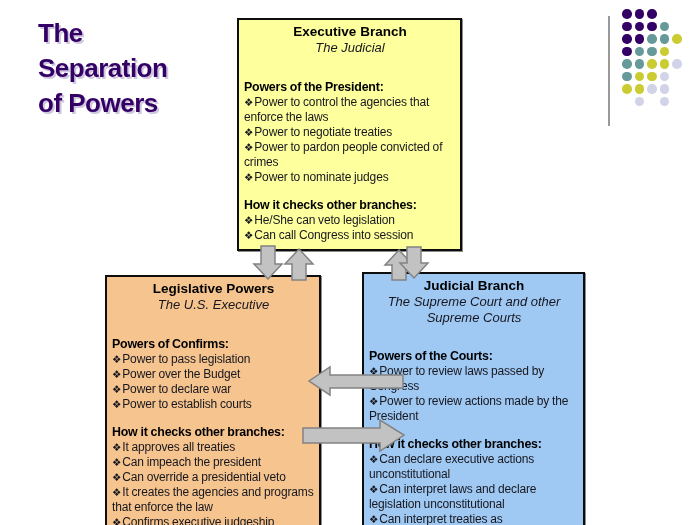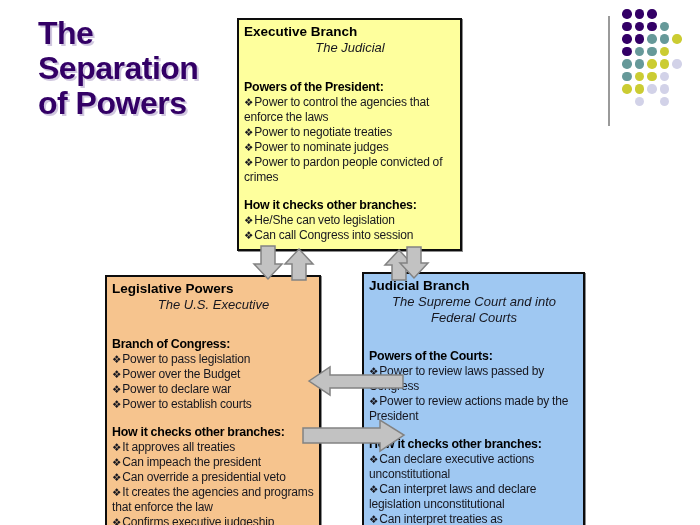--- a/index.html
+++ b/index.html
@@ -3,38 +3,38 @@
 <meta charset="utf-8">
 <style>
   html,body{margin:0;padding:0;background:#888;}
   .slide{
     position:relative;width:700px;height:525px;background:#ffffff;
     font-family:"Liberation Sans",sans-serif;overflow:hidden;
   }
   
   .main-title{
     position:absolute;left:38px;top:16px;width:200px;
-    font-size:32px;line-height:35px;font-weight:bold;
+    font-size:26px;line-height:35px;font-weight:bold;
     color:var(--title-color);white-space:pre-line;letter-spacing:-0.5px;
     text-shadow:2px 2px 0 rgba(100,70,150,0.30);
   }
   
   .vrule{position:absolute;left:608px;top:16px;width:2px;height:110px;background:#9a9a9a;}
   .dots{position:absolute;left:622px;top:9px;width:70px;height:108px;}
   .dot{position:absolute;width:9.5px;height:9.5px;border-radius:50%;}
   
   .box{
     position:absolute;border:2px solid #0d0d0d;box-sizing:border-box;
     padding:4px 4px 6px 5px;color:#17171f;
     box-shadow:1px 1px 0 rgba(0,0,0,0.45);
   }
   .box-exec{left:237px;top:18px;width:225px;min-height:233px;}
   .box-leg{left:105px;top:275px;width:216px;min-height:241px;}
   .box-jud{left:362px;top:272px;width:223px;min-height:247px;}
-  .box-title{text-align:left;font-weight:bold;font-size:13.5px;line-height:16px;color:#000;}
+  .box-title{text-align:center;font-weight:bold;font-size:13.5px;line-height:16px;color:#000;}
   .box-subtitle{text-align:center;font-style:italic;font-size:13px;line-height:15.5px;}
   .box-body{font-size:12px;line-height:15px;letter-spacing:-0.15px;word-spacing:-0.3px;margin-top:24px;}
   .section{margin-top:13px;}
   .section-heading{font-weight:bold;font-size:12.4px;letter-spacing:-0.2px;color:#000;}
   .bullet-item{}
   .bullet-glyph{font-size:10.5px;margin-right:1px;}
   
   .arrow-layer{position:absolute;left:0;top:0;pointer-events:none;}
   .arrow-layer polygon{
     fill:var(--arrow-fill);stroke:var(--arrow-stroke);
@@ -86,56 +86,56 @@
     </div>
 
   <div class="box box-exec" style="background: rgb(254, 255, 157);">
     <div class="box-title">Executive Branch</div>
     <div class="box-subtitle">The Judicial</div>
     <div class="box-body">
         <div class="section">
           <div class="section-heading">Powers of the President:</div>
           <div class="bullet-item"><span class="bullet-glyph">❖</span>Power to control the agencies that enforce the laws</div>
           <div class="bullet-item"><span class="bullet-glyph">❖</span>Power to negotiate treaties</div>
+          <div class="bullet-item"><span class="bullet-glyph">❖</span>Power to pardon people convicted of crimes</div>
           <div class="bullet-item"><span class="bullet-glyph">❖</span>Power to nominate judges</div>
-          <div class="bullet-item"><span class="bullet-glyph">❖</span>Power to pardon people convicted of crimes</div>
         </div>
         <div class="section">
           <div class="section-heading">How it checks other branches:</div>
           <div class="bullet-item"><span class="bullet-glyph">❖</span>He/She can veto legislation</div>
           <div class="bullet-item"><span class="bullet-glyph">❖</span>Can call Congress into session</div>
         </div>
       </div>
   </div>
 
   <div class="box box-leg" style="background: rgb(246, 196, 142);">
     <div class="box-title">Legislative Powers</div>
     <div class="box-subtitle">The U.S. Executive</div>
     <div class="box-body">
         <div class="section">
-          <div class="section-heading">Branch of Congress:</div>
+          <div class="section-heading">Powers of Confirms:</div>
           <div class="bullet-item"><span class="bullet-glyph">❖</span>Power to pass legislation</div>
           <div class="bullet-item"><span class="bullet-glyph">❖</span>Power over the Budget</div>
           <div class="bullet-item"><span class="bullet-glyph">❖</span>Power to declare war</div>
           <div class="bullet-item"><span class="bullet-glyph">❖</span>Power to establish courts</div>
         </div>
         <div class="section">
           <div class="section-heading">How it checks other branches:</div>
           <div class="bullet-item"><span class="bullet-glyph">❖</span>It approves all treaties</div>
           <div class="bullet-item"><span class="bullet-glyph">❖</span>Can impeach the president</div>
           <div class="bullet-item"><span class="bullet-glyph">❖</span>Can override a presidential veto</div>
           <div class="bullet-item"><span class="bullet-glyph">❖</span>It creates the agencies and programs that enforce the law</div>
           <div class="bullet-item"><span class="bullet-glyph">❖</span>Confirms executive judgeship nominees &amp; can impeach judges</div>
         </div>
       </div>
   </div>
 
   <div class="box box-jud" style="background: rgb(159, 200, 242);">
     <div class="box-title">Judicial Branch</div>
-    <div class="box-subtitle">The Supreme Court and into Federal Courts</div>
+    <div class="box-subtitle">The Supreme Court and other Supreme Courts</div>
     <div class="box-body">
         <div class="section">
           <div class="section-heading">Powers of the Courts:</div>
           <div class="bullet-item"><span class="bullet-glyph">❖</span>Power to review laws passed by Congress</div>
           <div class="bullet-item"><span class="bullet-glyph">❖</span>Power to review actions made by the President</div>
         </div>
         <div class="section">
           <div class="section-heading">How it checks other branches:</div>
           <div class="bullet-item"><span class="bullet-glyph">❖</span>Can declare executive actions unconstitutional</div>
           <div class="bullet-item"><span class="bullet-glyph">❖</span>Can interpret laws and declare legislation unconstitutional</div>

